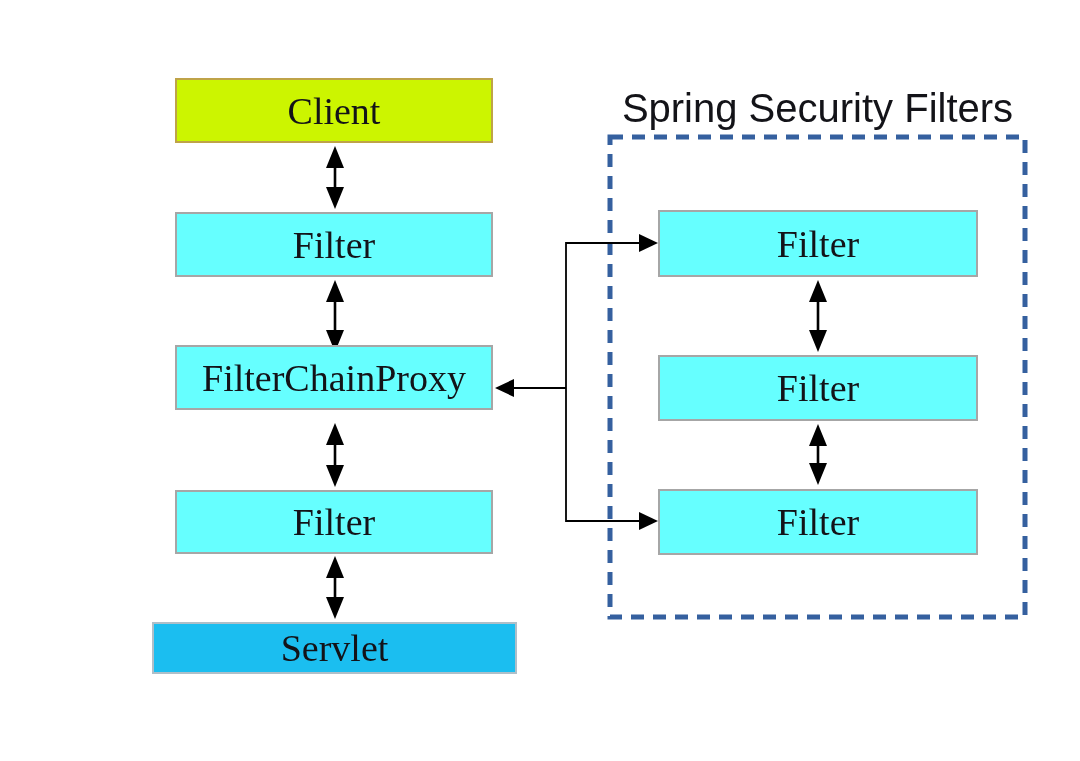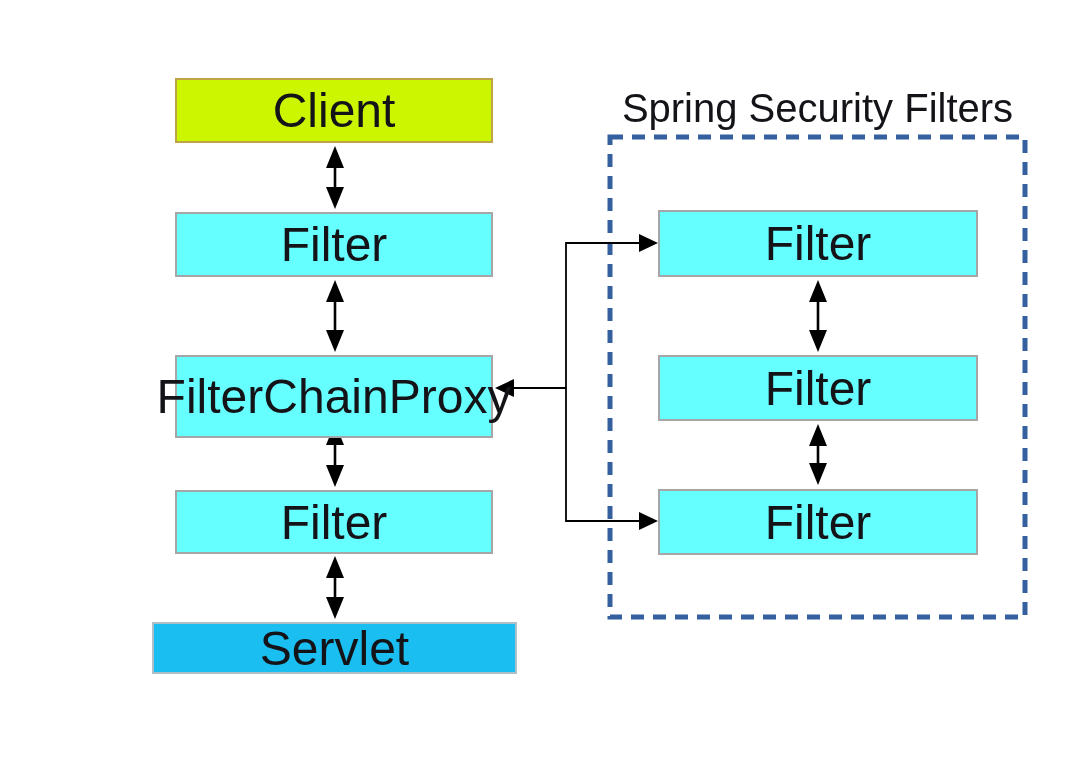--- a/index.html
+++ b/index.html
@@ -21,36 +21,37 @@
     top: 0;
     width: 1080px;
     height: 761px;
     pointer-events: none;
   }
   .node {
     position: absolute;
     display: flex;
     align-items: center;
     justify-content: center;
-    font-size: 48px;
+    font-size: 38px;
     color: var(--text, #131318);
     box-sizing: border-box;
     white-space: nowrap;
+    font-family: Liberation Serif, serif;
   }
   .node.client {
     left: 175px; top: 78px; width: 318px; height: 65px;
     background: var(--client-fill, #ccf500);
     border: 2px solid var(--client-border, #bfa348);
   }
   .node.cyan {
     background: var(--filter-fill, #66ffff);
     border: 2px solid var(--filter-border, #a6a6a6);
   }
   .node.filter-top    { left: 175px; top: 212px; width: 318px; height: 65px; }
-  .node.fcp           { left: 175px; top: 355px; width: 318px; height: 83px; }
+  .node.fcp           { left: 175px; top: 345px; width: 318px; height: 65px; }
   .node.filter-bottom { left: 175px; top: 490px; width: 318px; height: 64px; }
   .node.servlet {
     left: 152px; top: 622px; width: 365px; height: 52px;
     background: var(--servlet-fill, #1bbef0);
     border: 2px solid var(--servlet-border, #aebfc9);
   }
   .node.rfilter1 { left: 658px; top: 210px; width: 320px; height: 67px; }
   .node.rfilter2 { left: 658px; top: 355px; width: 320px; height: 66px; }
   .node.rfilter3 { left: 658px; top: 489px; width: 320px; height: 66px; }
   .group-title {

